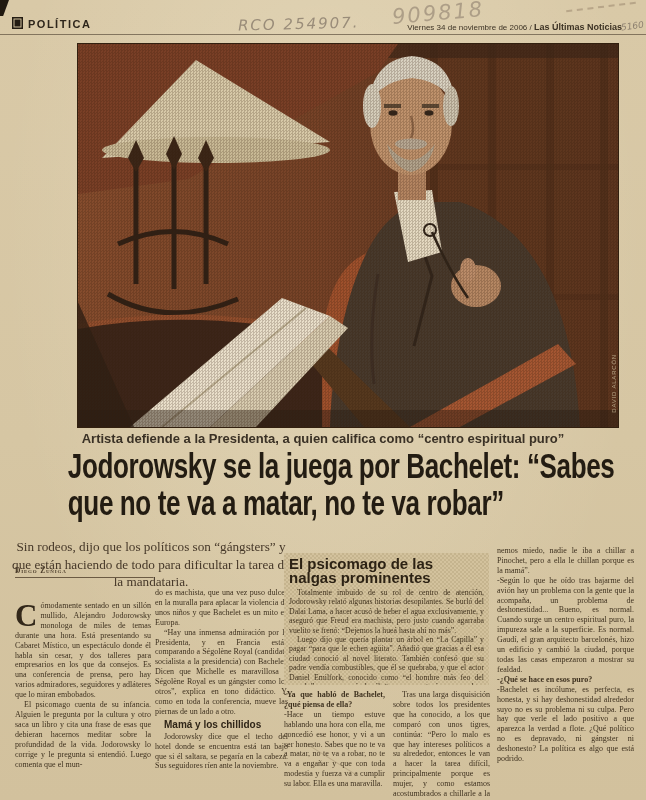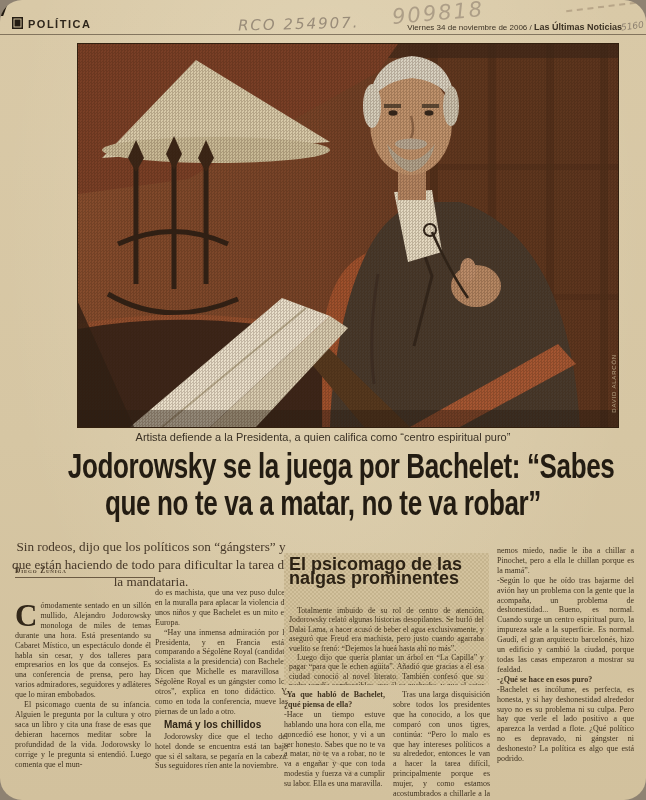--- a/index.html
+++ b/index.html
@@ -4,21 +4,20 @@
 <style>
   * { margin:0; padding:0; box-sizing:border-box; }
   body { background:#8e8272; font-family:"Liberation Serif", serif; }
   .page {
     position:relative; width:646px; height:800px; margin:0 auto;
     background:
       radial-gradient(ellipse at 50% 30%, rgba(255,250,230,.25), rgba(0,0,0,0) 70%),
       linear-gradient(180deg, #d9c9a7 0%, #d6c6a3 55%, #d2c19d 100%);
     overflow:hidden;
     color:#3d3122;
-    border-radius:22px;
   }
   .corner-mark { position:absolute; top:0; left:0; width:9px; height:16px; background:#201910; clip-path:polygon(0 0,100% 0,35% 100%,0 100%); }
   .pencil-dashes { position:absolute; top:6px; right:10px; width:70px; border-top:2px dashed rgba(150,130,105,.5); transform:rotate(-7deg); }
 
   
   .header-rule { position:absolute; top:34px; left:0; right:0; height:1px; background:#544636; opacity:.65; }
   .section { position:absolute; top:18px; left:28px; font-family:"Liberation Sans", sans-serif; font-weight:bold; font-size:11px; letter-spacing:1.5px; color:#2e261b; }
   .section-icon { position:absolute; top:17px; left:12px; width:11px; height:12px; background:#241c12; box-shadow:inset 0 0 0 1.5px #241c12, inset 0 0 0 2.5px #cdbd9b; }
   .masthead { position:absolute; top:22px; right:24px; font-family:"Liberation Sans", sans-serif; font-size:8px; color:#3c3224; }
   .masthead b { font-size:9px; }
@@ -31,23 +30,23 @@
   .photo { position:absolute; left:78px; top:44px; width:540px; height:383px; background:#40200f; box-shadow:0 0 0 1px #32200f; }
   .photo svg { display:block; width:100%; height:100%; }
   .photo::after { content:""; position:absolute; inset:0;
     background: conic-gradient(rgba(50,26,10,.20) 25%, transparent 0 50%, rgba(50,26,10,.20) 0 75%, transparent 0);
     background-size:3px 3px; pointer-events:none; }
   .photo-tint { position:absolute; inset:0; background:rgba(214,198,163,.10); pointer-events:none; }
   .photo-credit { position:absolute; right:1px; bottom:14px; writing-mode:vertical-rl; transform:rotate(180deg);
     font-family:"Liberation Sans", sans-serif; font-size:6px; letter-spacing:.8px; color:#c6b897; opacity:.85; z-index:2; }
 
   .caption { position:absolute; top:431px; left:0; right:0; text-align:center;
-    font-family:"Liberation Sans", sans-serif; font-size:11px; color:#3a3125; }
-
-  .headline { position:absolute; top:447px; left:0; right:0; text-align:center; color:#231c12;
+    font-family:"Liberation Sans", sans-serif; font-size:13px; color:#3a3125;font-weight:bold; }
+
+  .headline { position:absolute; top:447px; left:0; right:0; text-align:left; color:#231c12;
     font-family:"Liberation Sans", sans-serif; font-weight:800; font-size:33px; line-height:37px; letter-spacing:-.5px; }
   .headline .hl-line { transform:scaleX(.79) scaleY(1.08); transform-origin:50% 50%; white-space:nowrap; }
 
   .subhead { position:absolute; top:538px; left:12px; width:278px; text-align:center;
     font-size:13.2px; line-height:17.5px; color:#453728; }
   .byline { position:absolute; top:566px; left:15px; width:138px; border-bottom:1px solid #6b5a43; padding-bottom:2px;
     font-size:7.5px; font-weight:bold; letter-spacing:.8px; font-variant:small-caps; color:#4c3d2b; }
 
   
   .col { position:absolute; font-size:8px; line-height:9.9px; text-align:justify; color:#3e311f; overflow:hidden; hyphens:auto; }
@@ -60,21 +59,21 @@
   .col4 { left:393px; top:690px; width:97px;  height:106px; }
   .col5 { left:497px; top:546px; width:137px; height:250px; }
   .dropcap { float:left; font-size:31px; line-height:25px; padding:2px 3px 0 0; font-weight:bold; color:#33281a; }
   .crosshead { font-family:"Liberation Sans", sans-serif; font-weight:bold; font-size:10px; color:#2f2517; margin:3px 0 2px; text-indent:0; }
 
   
   .box-kicker { position:absolute; left:284px; top:537px; font-size:9.5px; color:#33291b;
     border:1px solid #5d4d39; background:#d9c9a6; padding:1px 7px 2px;margin-top:42px; }
   .anecbox { position:absolute; left:284px; top:553px; width:205px; height:132px; padding:4px 5px 3px;
     background: conic-gradient(#c5b48e 25%, #d3c29d 0 50%, #c5b48e 0 75%, #d3c29d 0); background-size:4px 4px; overflow:hidden; }
-  .anecbox h2 { font-family:"Liberation Sans", sans-serif; font-size:18px; line-height:14px; color:#2c2214; margin-bottom:21px; }
+  .anecbox h2 { font-family:"Liberation Sans", sans-serif; font-size:15px; line-height:14px; color:#2c2214; margin-bottom:3px; }
   .anecbox p { font-size:7.8px; line-height:9.4px; text-align:justify; color:#41331f; text-indent:8px; hyphens:auto; }
 
   .crease { position:absolute; left:300px; top:758px; width:60px; height:1px; background:rgba(110,92,64,.25); transform:rotate(32deg); }
 </style>
 </head>
 <body>
 
 <div class="page">
 
   <div class="corner-mark"></div>

